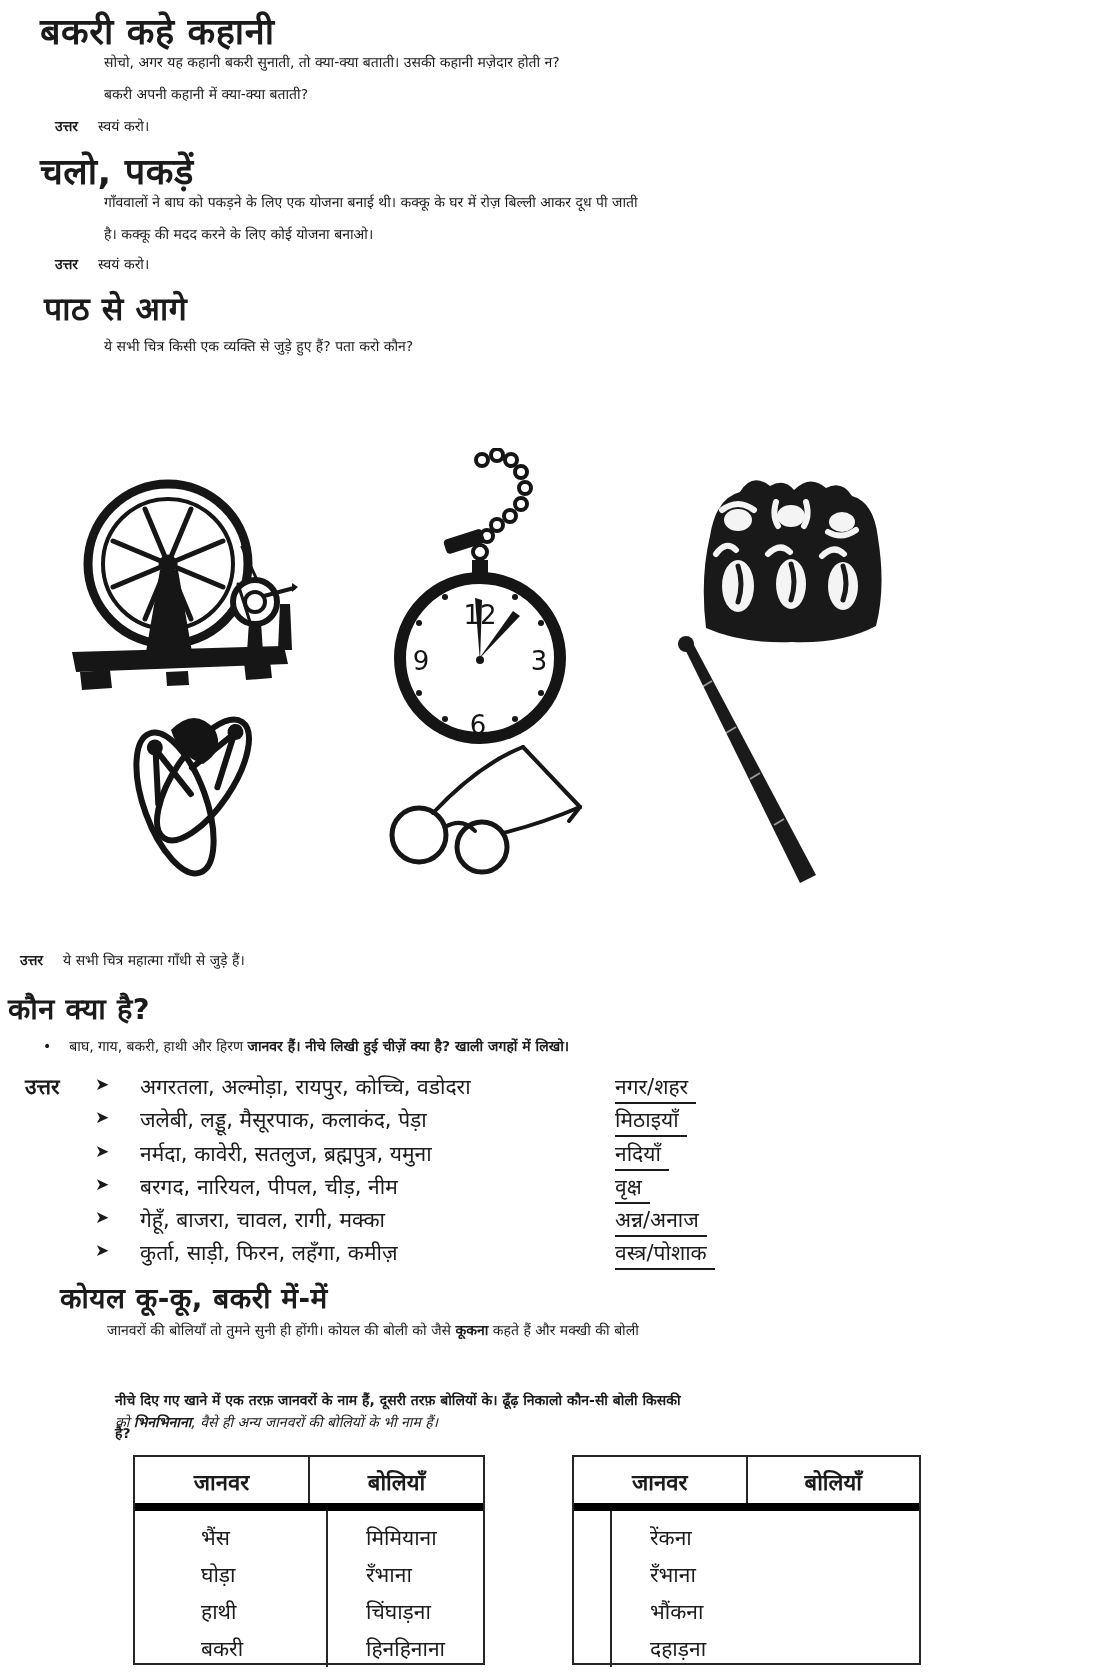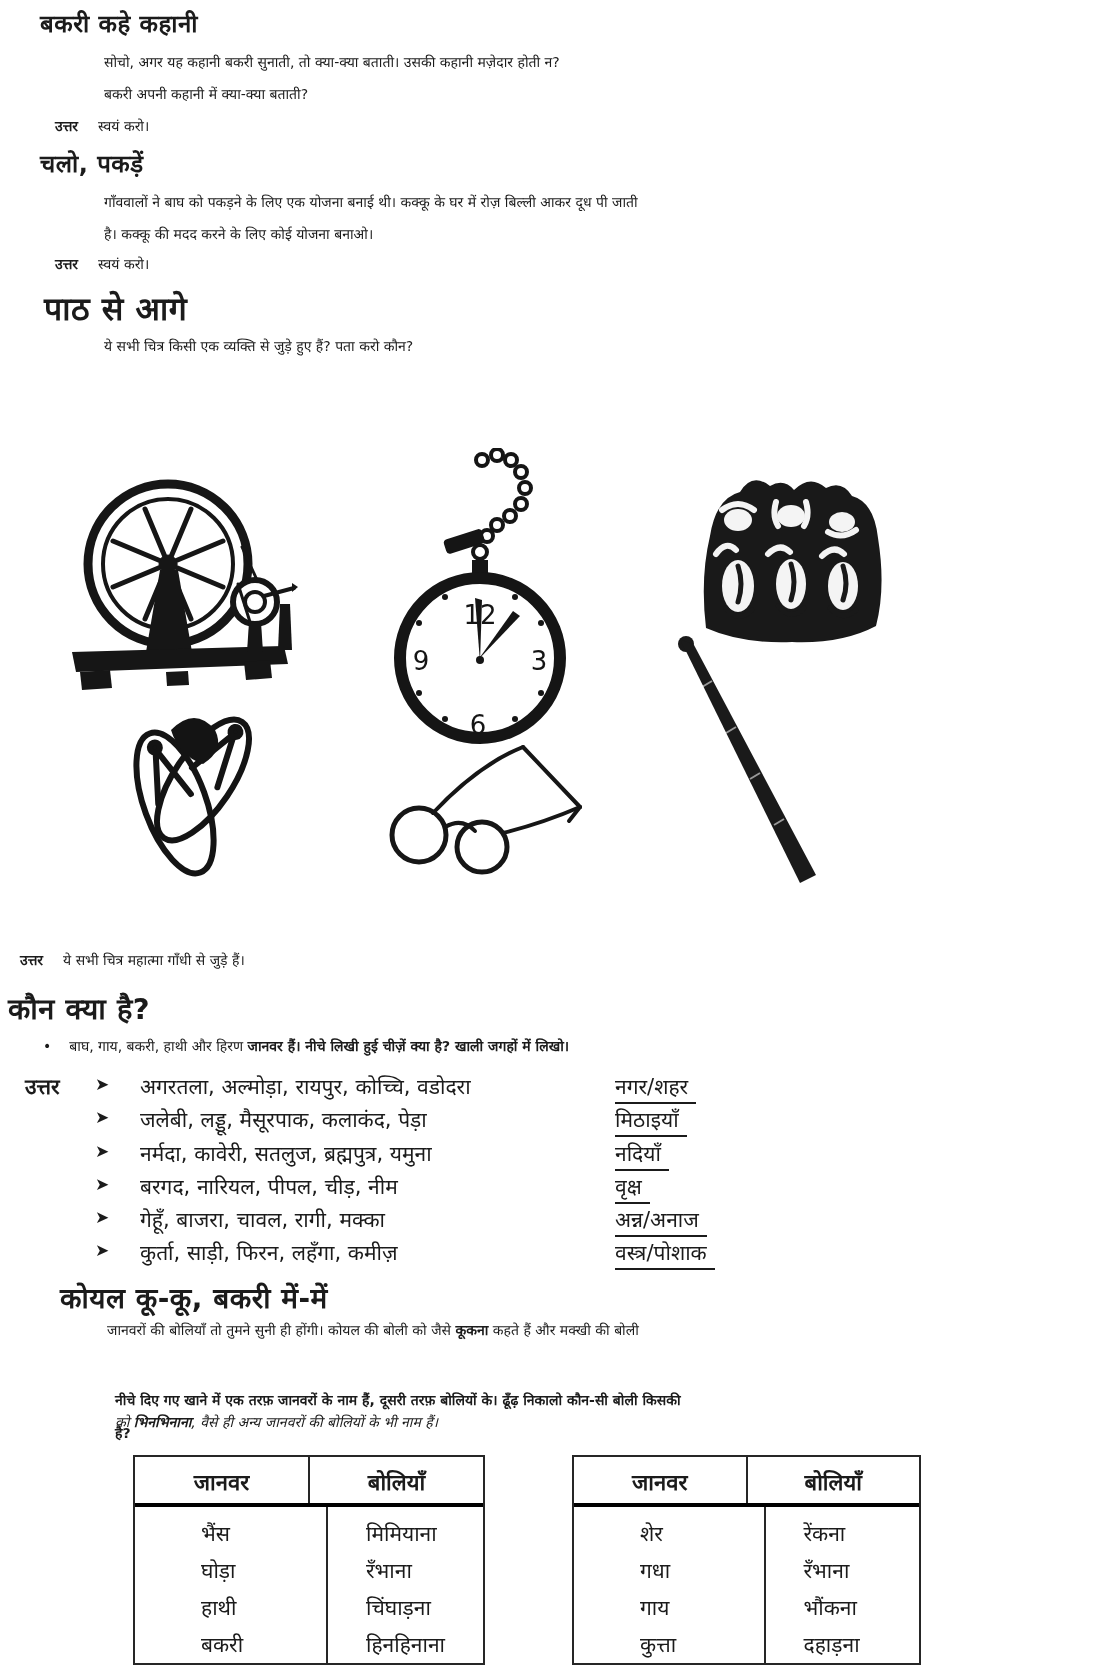--- a/index.html
+++ b/index.html
@@ -1,31 +1,31 @@
 <!DOCTYPE html>
 <html><head>
 <meta charset="utf-8">
 <style>
   html,body{margin:0;padding:0;background:#ffffff;}
   .page{position:relative;width:1112px;height:1673px;background:#ffffff;color:#1b1b1b;
         font-family:"DejaVu Sans",sans-serif;overflow:hidden;}
   .abs{position:absolute;white-space:nowrap;}
-  .hd{font-weight:bold;font-size:24px;letter-spacing:.5px;}
+  .hd{font-weight:bold;font-size:36px;letter-spacing:.5px;}
   .bl{font-size:14px;}
   .bold{font-weight:bold;}
   .anslab{font-weight:bold;margin-right:20px;}
   .figure svg{position:absolute;}
   .cat{border-bottom:2px solid #1b1b1b;padding:0 8px 3px 0;}
   .lrow{position:absolute;left:0;width:1112px;height:33px;font-size:21px;}
   .lrow .lab{position:absolute;left:25px;font-weight:bold;}
   .lrow .arr{position:absolute;left:95px;font-size:17px;top:2px;}
   .lrow .things{position:absolute;left:140px;}
   .lrow .catwrap{position:absolute;left:615px;}
   .tbl{position:absolute;top:1455px;height:206px;border:2px solid #262626;background:#fff;}
-  .tbl .hrow{display:flex;height:46px;border-bottom:4px solid #000000;}
+  .tbl .hrow{display:flex;height:46px;border-bottom:8px solid #000000;}
   .tbl .hcell{flex:1;text-align:center;font-weight:bold;font-size:22px;padding-top:9px;}
   .tbl .hcell.c2,.tbl .bcol.c2{border-left:2px solid #262626;}
   .tbl .brow{display:flex;height:156px;padding-left:36px;}
   .tbl .bcol{flex:1;padding-top:9px;font-size:21px;}
   .tbl .bcol div{line-height:37px;}
   .tbl .bcol.c1 div{padding-left:30px;}
   .tbl .bcol.c2 div{padding-left:38px;}
 </style>
 </head>
 <body>
@@ -247,26 +247,20 @@
       </div>
     </div>
   </div>
 
   <div class="tbl" style="left:572px;width:345px;">
     <div class="hrow">
       <div class="hcell c1">जानवर</div>
       <div class="hcell c2">बोलियाँ</div>
     </div>
     <div class="brow">
-      <div class="bcol c1">
-        <div>शेर</div>
-        <div>गधा</div>
-        <div>गाय</div>
-        <div>कुत्ता</div>
-      </div>
       <div class="bcol c2">
         <div>रेंकना</div>
         <div>रँभाना</div>
         <div>भौंकना</div>
         <div>दहाड़ना</div>
       </div>
     </div>
   </div>
 
 </div>

